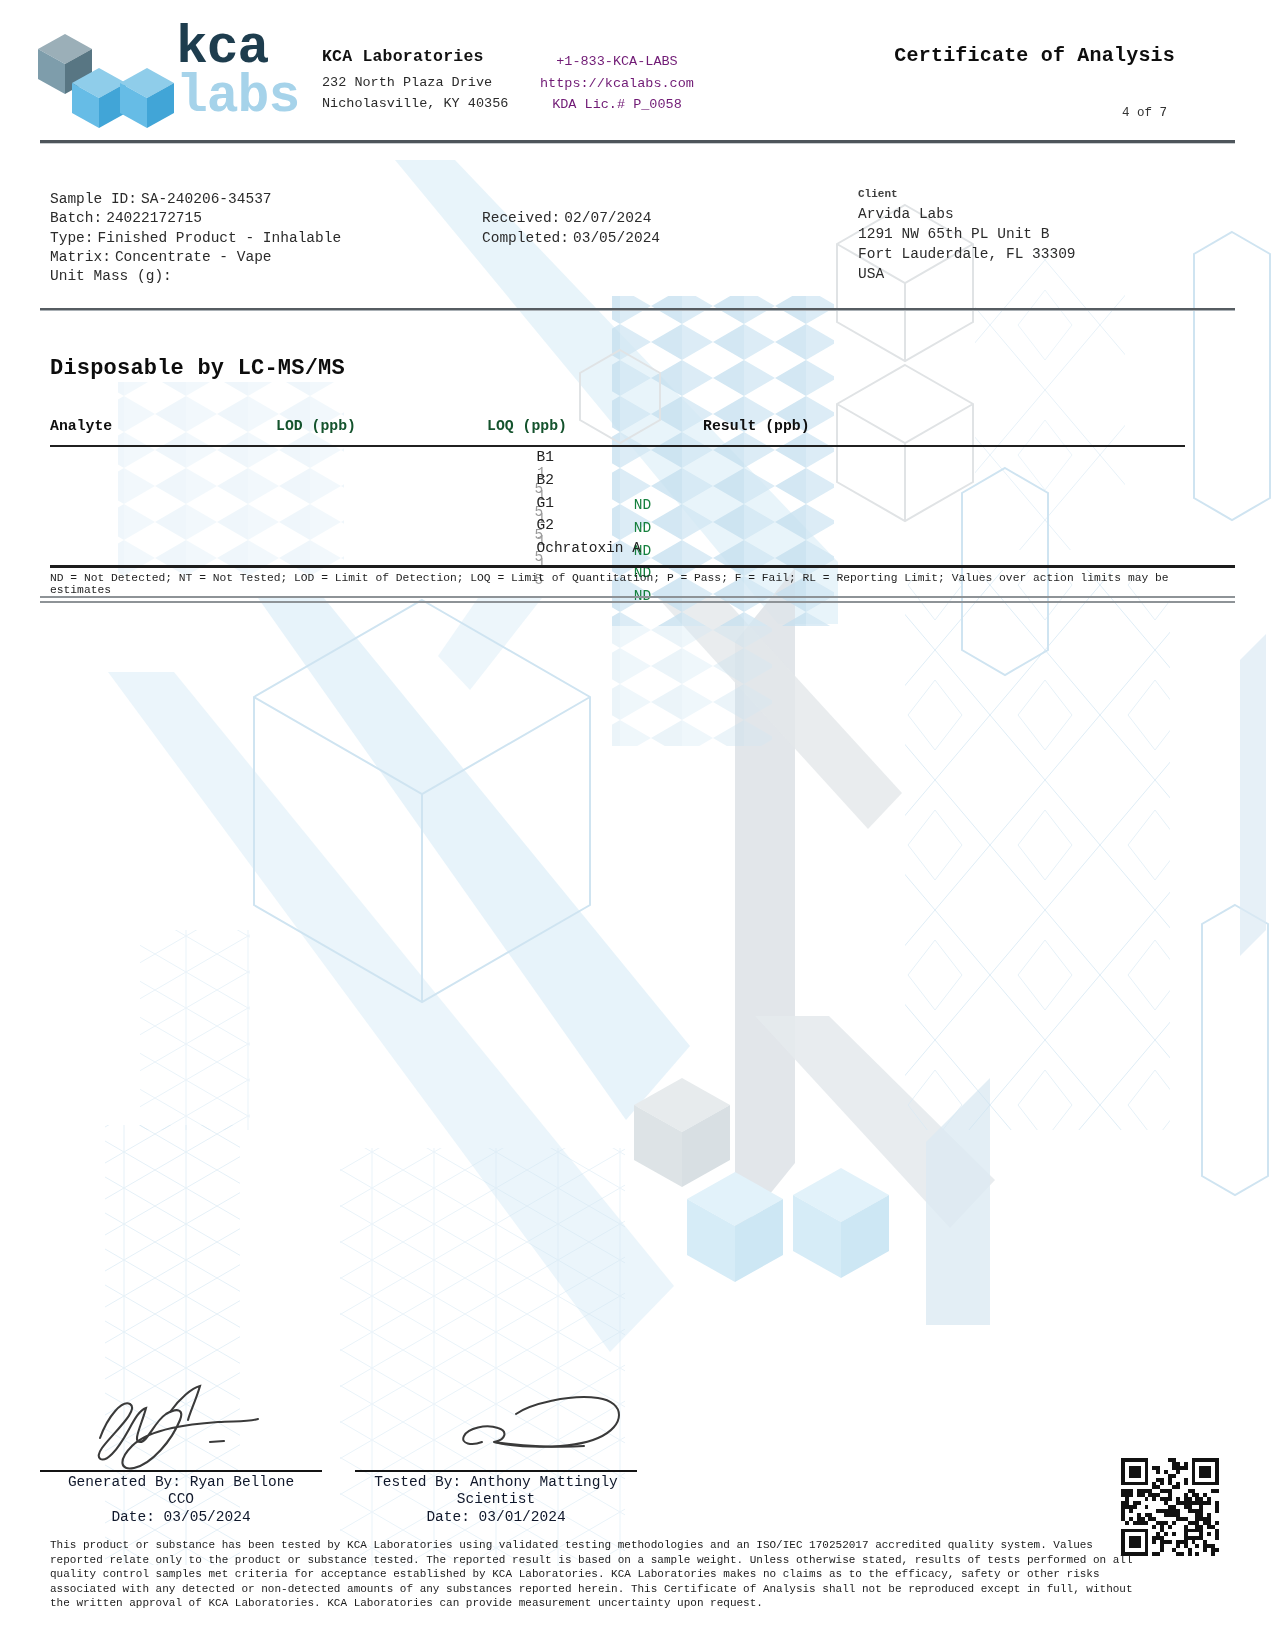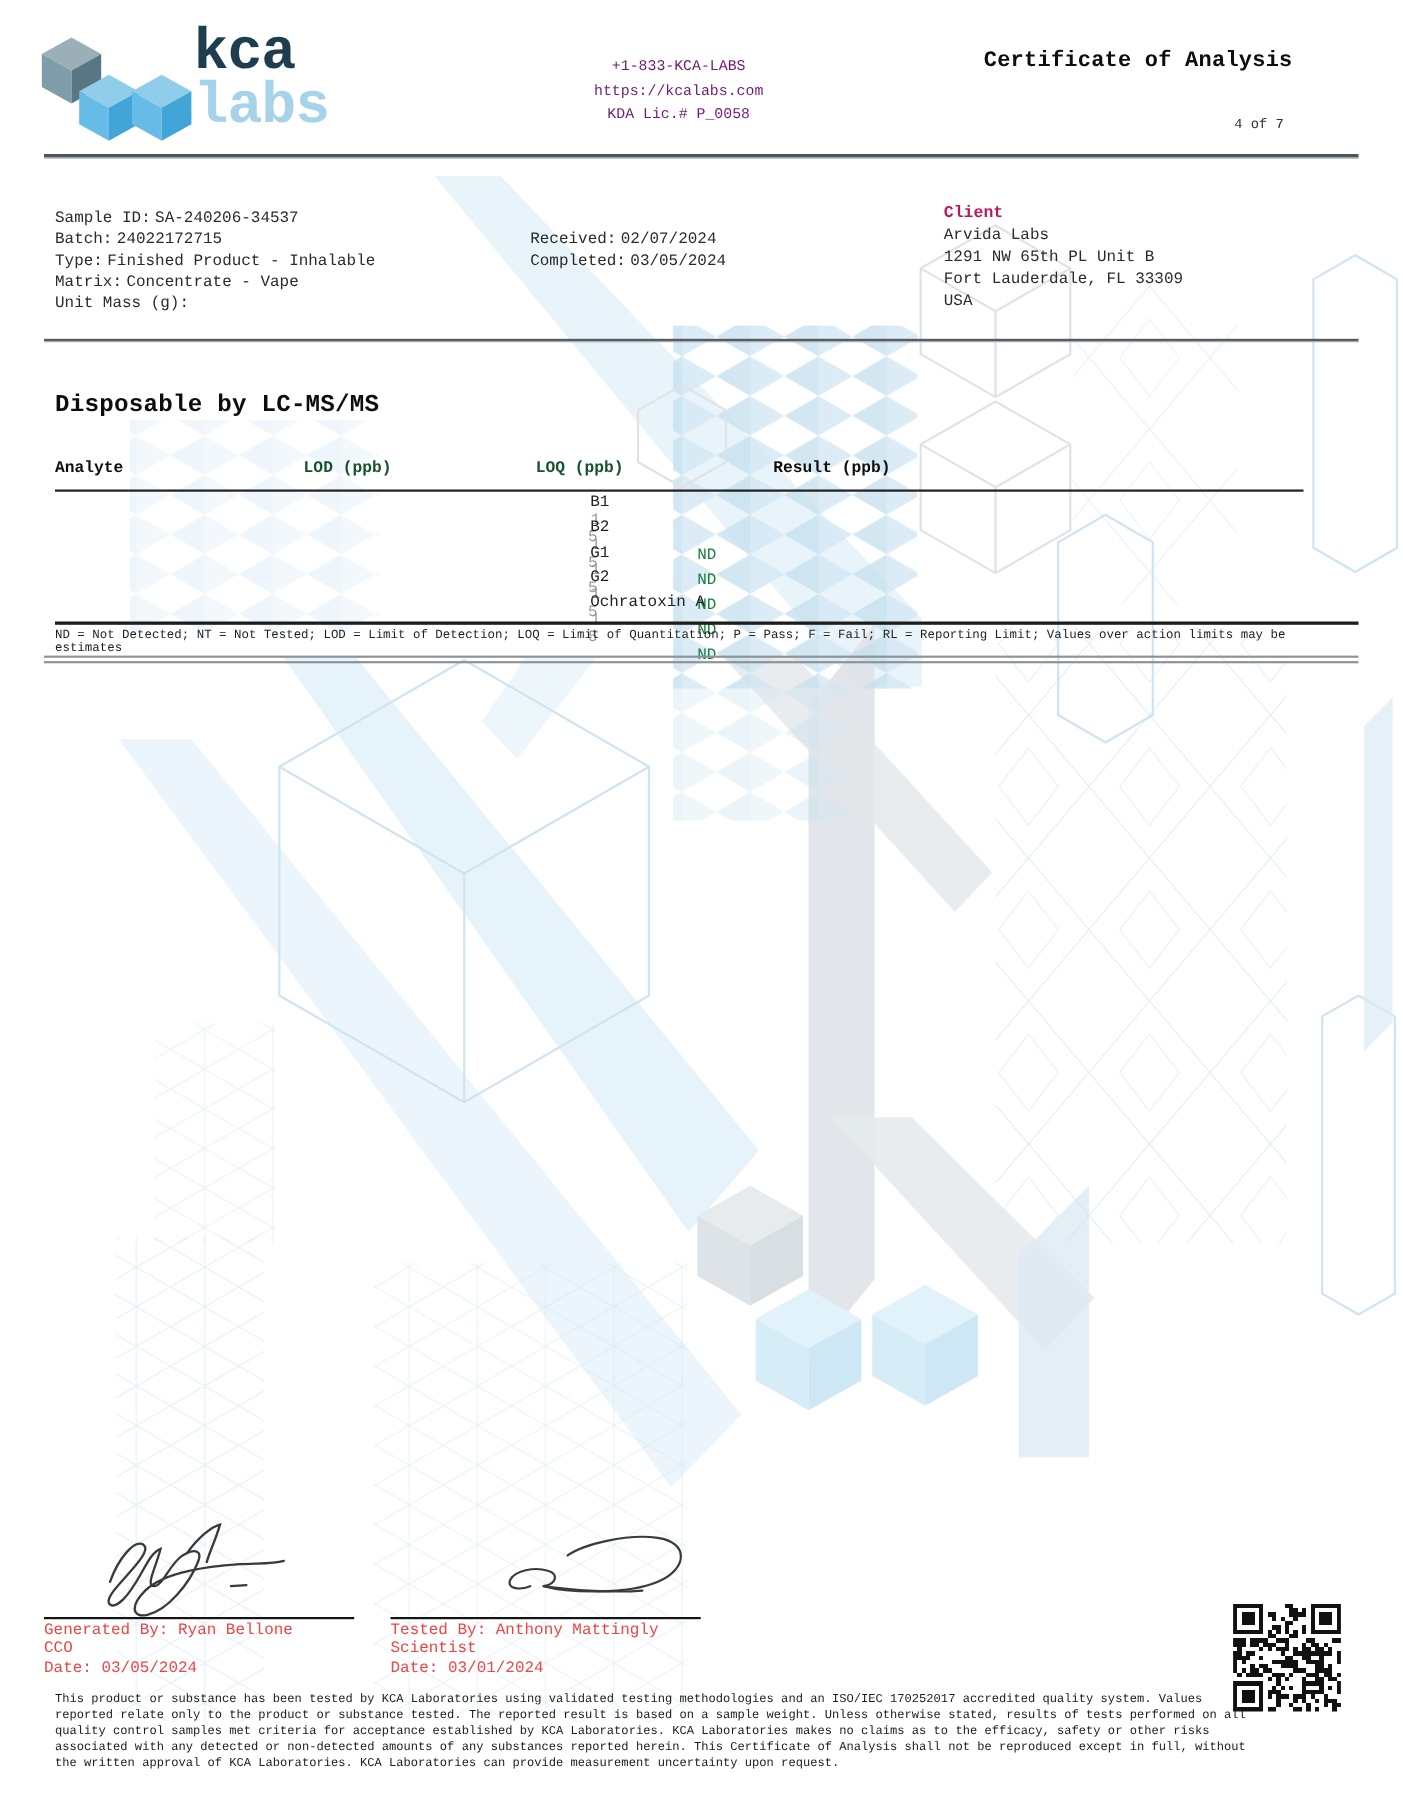--- a/index.html
+++ b/index.html
@@ -19,21 +19,21 @@
   #certtitle{right:100px;top:44px;font-size:20px;font-weight:700;color:#0e0e0e;letter-spacing:.2px;}
   #pagenum{right:108px;top:106px;font-size:12.5px;color:#333;}
   #headrule{left:40px;top:140px;width:1195px;height:3px;background:#4e555b;border-bottom:1px solid #c9cdd0;}
 
   
   #sampletitle{left:50px;top:146px;font-size:24px;font-weight:700;color:#0d0d0d;letter-spacing:.2px;}
   #sampleinfo{left:50px;top:190px;font-size:14.5px;line-height:19.3px;color:#2b2b2b;}
   #datesblock{left:482px;top:209.3px;font-size:14.5px;line-height:19.3px;color:#2b2b2b;}
   .lbl{margin-right:4px;}
   #clientblock{left:858px;top:184px;font-size:14.5px;line-height:20px;color:#2b2b2b;}
-  #clientblock .ch{font-weight:700;color:#be185d;font-size:15px;}
+  #clientblock .ch{font-weight:700;color:#404040;font-size:11px;}
   #midrule{left:40px;top:308px;width:1195px;height:2px;background:#565c61;border-bottom:1px solid #aab0b5;}
 
   
   #sectiontitle{left:50px;top:356px;font-size:22px;font-weight:700;color:#0d0d0d;letter-spacing:.2px;}
   #tablehead{left:50px;top:418px;width:1135px;display:flex;font-size:14.8px;font-weight:700;}
   .c1{width:226px;} .c2{width:211px;} .c3{width:216px;} .c4{flex:1;}
   #tablehead .c1,#tablehead .c4{color:#0f0f0f;}
   #tablehead .c2,#tablehead .c3{color:#14532d;}
   #headrule2{left:50px;top:445px;width:1135px;height:2px;background:#202020;}
   #tbodyrows{left:50px;top:449px;width:1185px;font-size:14.5px;}
@@ -41,21 +41,21 @@
   .trow .c1{color:#222;} .trow .c2,.trow .c3{color:#9b9b9b;} .trow .c4{color:#15803d;}
   .trow .c1{padding-left:7px;width:219px;}
   #botrule{left:50px;top:565px;width:1185px;height:2.5px;background:#1d1d1d;}
   #footnote{left:50px;top:572px;width:1160px;font-size:11.3px;color:#1f1f1f;}
   #grayrule{left:40px;top:596px;width:1195px;height:3px;border-top:2px solid #8e9397;border-bottom:2px solid #8e9397;}
 
   
   .sig-svg{position:absolute;z-index:2;}
   #sigrule-l{left:40px;top:1470px;width:282px;height:2px;background:#141414;}
   #sigrule-r{left:355px;top:1470px;width:282px;height:2px;background:#141414;}
-  .sigblock{position:absolute;z-index:2;width:282px;font-size:14.5px;line-height:17.3px;color:#ef4444;}
+  .sigblock{position:absolute;z-index:2;width:282px;text-align:center;font-size:14.5px;line-height:17.3px;color:#0f172a;}
   #sigblock-l{left:40px;top:1474px;}
   #sigblock-r{left:355px;top:1474px;}
   #qr{left:1121px;top:1458px;width:98px;height:98px;}
   #disclaimer{left:50px;top:1538px;width:1100px;font-size:11px;line-height:14.6px;color:#1b1b1b;}
 </style>
 </head>
 <body>
 
 <div class="page">
 
@@ -130,20 +130,25 @@
     <polygon points="91,53 64,68 64,98 91,83" fill="#41a5d7"></polygon>
     <polygon points="112,38 139,53 112,68 85,53" fill="#8fcdea"></polygon>
     <polygon points="85,53 112,68 112,98 85,83" fill="#66bce6"></polygon>
     <polygon points="139,53 112,68 112,98 139,83" fill="#41a5d7"></polygon>
   </svg>
   <div class="layer" id="logoword">
     <span class="kca">kca</span>
     <span class="labs">labs</span>
   </div>
 
+  <div class="layer" id="labblock">
+    <div class="labname">KCA Laboratories</div>
+    <div>232 North Plaza Drive</div>
+    <div>Nicholasville, KY 40356</div>
+  </div>
 
   <div class="layer" id="contactblock">
     <div>+1-833-KCA-LABS</div>
     <div>https://kcalabs.com</div>
     <div>KDA Lic.# P_0058</div>
   </div>
 
   <div class="layer" id="certtitle">Certificate of Analysis</div>
   <div class="layer" id="pagenum">4 of 7</div>
   <div class="layer" id="headrule"></div>

